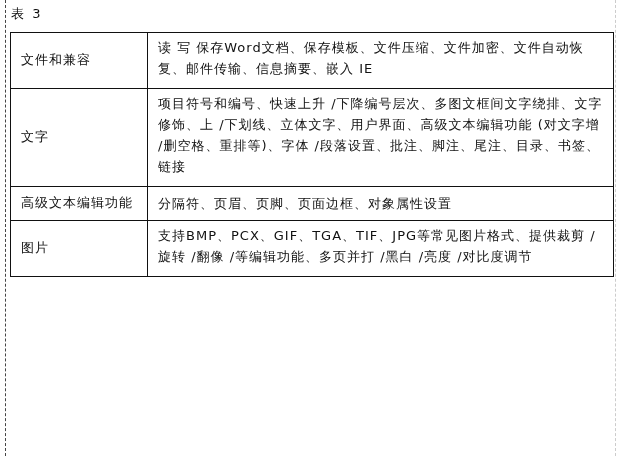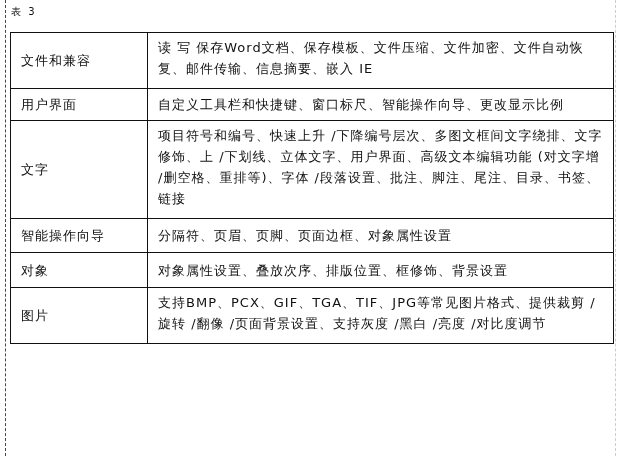--- a/index.html
+++ b/index.html
@@ -28,21 +28,21 @@
       left: 615px;
       top: 0;
       height: 456px;
       width: 0;
       border-left: 1px dashed #ccc;
     }
     .caption {
       position: absolute;
       left: 11px;
       top: 5px;
-      font-size: 10px;
+      font-size: 13px;
       letter-spacing: 2px;
       color: #111;
     }
     table.feature-table {
       position: absolute;
       left: 10px;
       top: 32px;
       width: 604px;
       border-collapse: collapse;
       table-layout: fixed;
@@ -52,20 +52,21 @@
       font-size: 13px;
       line-height: 21px;
       vertical-align: middle;
       padding: 2px 10px;
       color: #111;
       letter-spacing: 1px;
       margin-top: 24px;
     }
     td.cat {
       width: 116px;
+      font-family: Liberation Mono, monospace;
     }
     td.desc {
       padding-left: 9px;
       padding-right: 10px;
     }
     td.desc.top {
       vertical-align: top;
       padding-top: 4px;
     }
   </style>
@@ -76,34 +77,26 @@
 <div class="dash-right"></div>
 
 <div class="caption">表 3</div>
 
 <table class="feature-table">
   <tbody>
     <tr style="height:56px">
       <td class="cat">文件和兼容</td>
       <td class="desc top">读 写 保存Word文档、保存模板、文件压缩、文件加密、文件自动恢复、邮件传输、信息摘要、嵌入 IE</td>
     </tr>
-    <tr style="height:32px">
-      <td class="cat">用户界面</td>
-      <td class="desc">自定义工具栏和快捷键、窗口标尺、智能操作向导、更改显示比例</td>
-    </tr>
     <tr style="height:98px">
       <td class="cat">文字</td>
       <td class="desc top">项目符号和编号、快速上升 /下降编号层次、多图文框间文字绕排、文字修饰、上 /下划线、立体文字、用户界面、高级文本编辑功能 (对文字增 /删空格、重排等)、字体 /段落设置、批注、脚注、尾注、目录、书签、链接</td>
     </tr>
     <tr style="height:34px">
-      <td class="cat">智能操作向导</td>
+      <td class="cat">高级文本编辑功能</td>
       <td class="desc">分隔符、页眉、页脚、页面边框、对象属性设置</td>
-    </tr>
-    <tr style="height:35px">
-      <td class="cat">对象</td>
-      <td class="desc">对象属性设置、叠放次序、排版位置、框修饰、背景设置</td>
     </tr>
     <tr style="height:56px">
       <td class="cat">图片</td>
-      <td class="desc top">支持BMP、PCX、GIF、TGA、TIF、JPG等常见图片格式、提供裁剪 /旋转 /翻像 /页面背景设置、支持灰度 /黑白 /亮度 /对比度调节</td>
+      <td class="desc top">支持BMP、PCX、GIF、TGA、TIF、JPG等常见图片格式、提供裁剪 /旋转 /翻像 /等编辑功能、多页并打 /黑白 /亮度 /对比度调节</td>
     </tr>
   </tbody>
 </table>
 
 </body></html>

